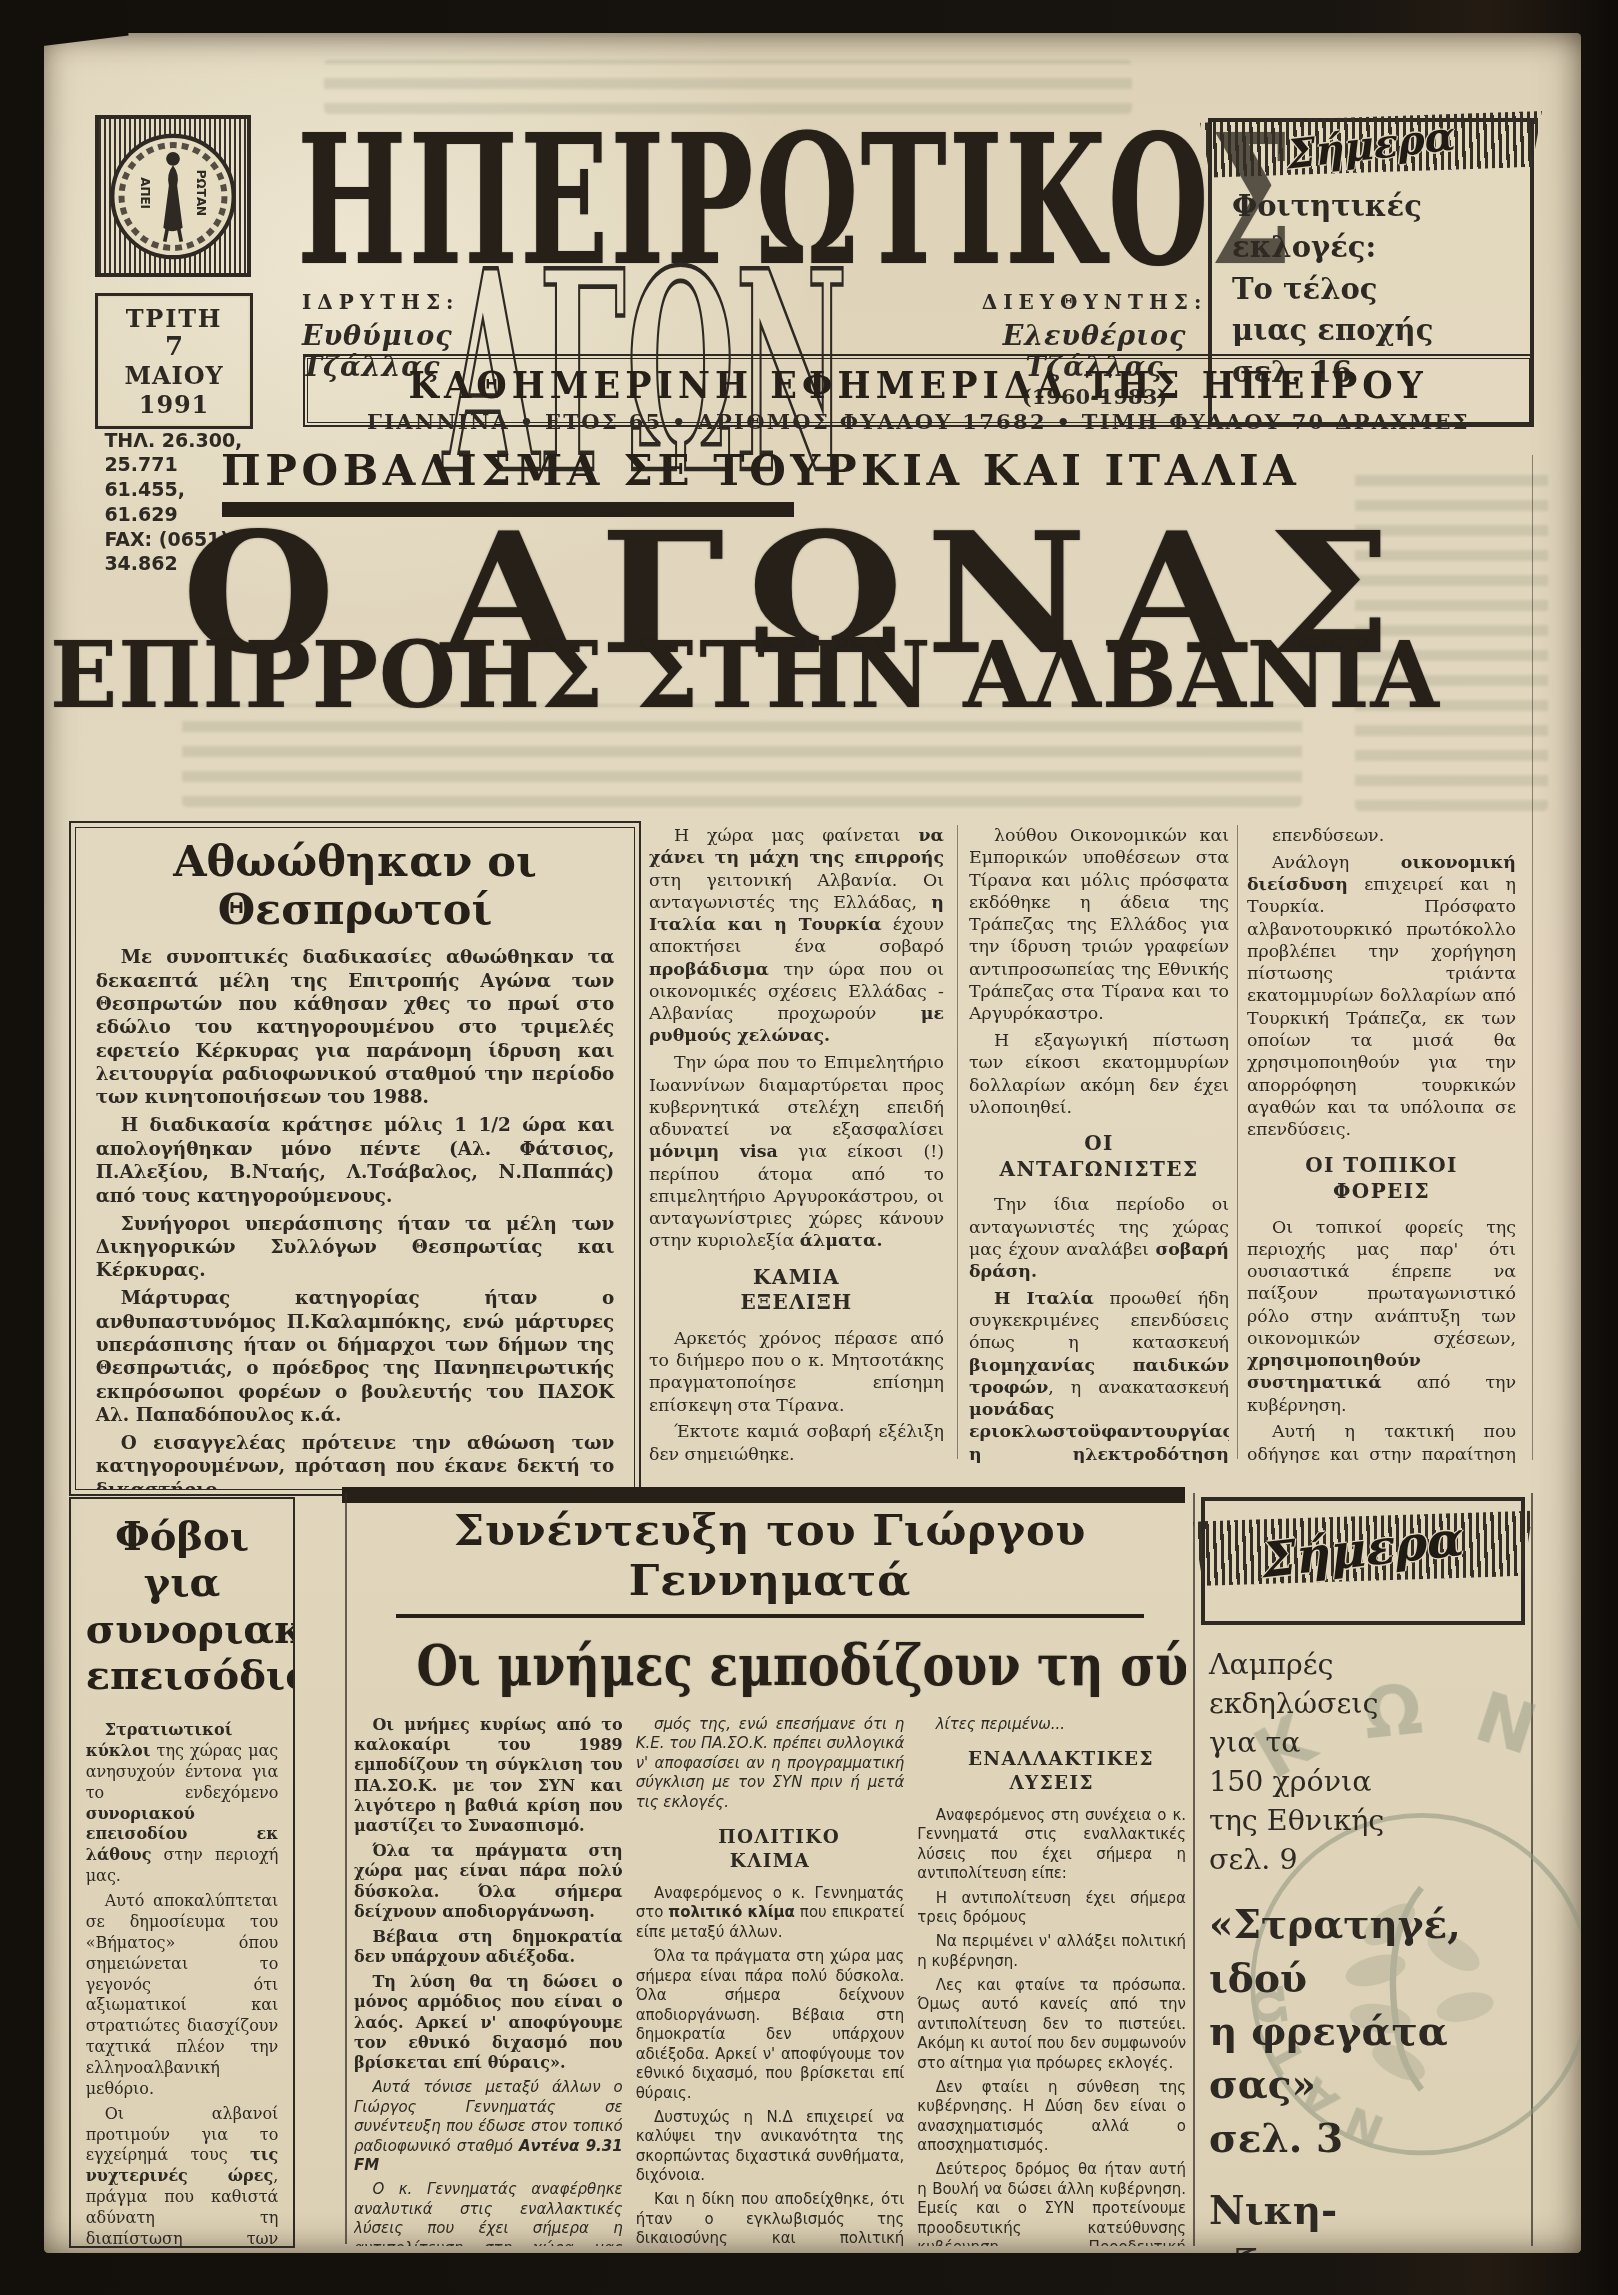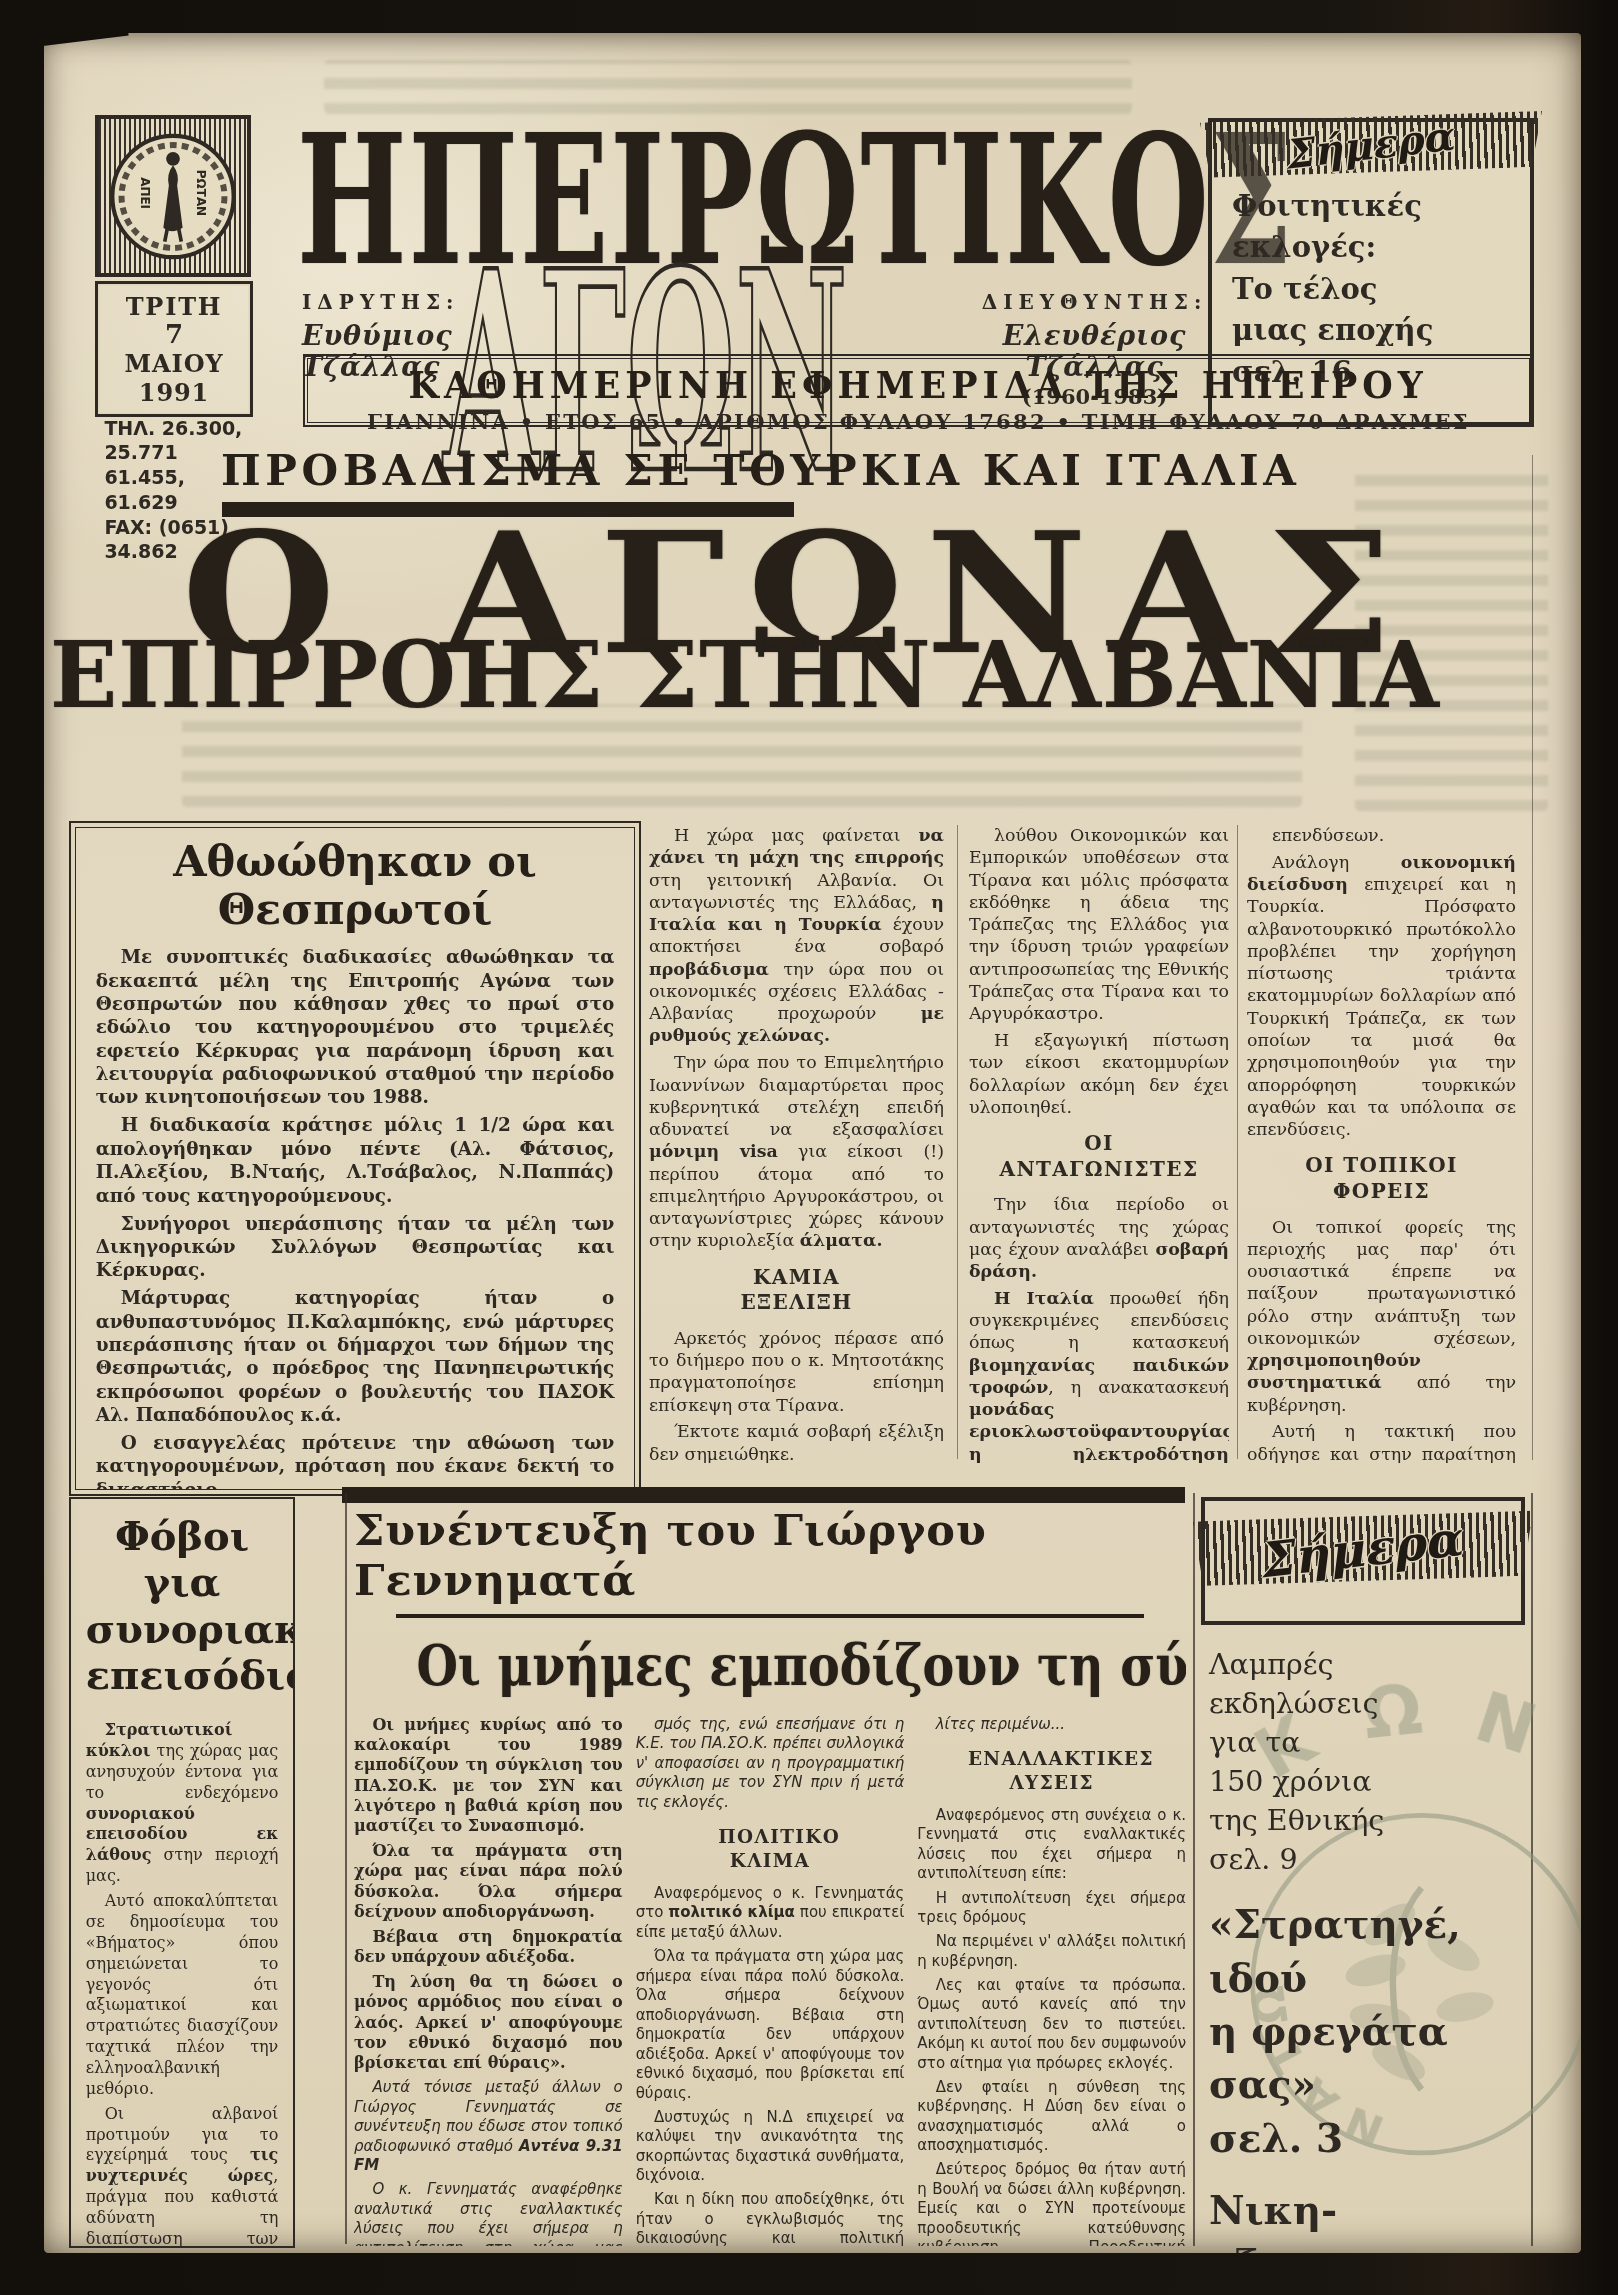--- a/index.html
+++ b/index.html
@@ -39,21 +39,21 @@
   .ghost.g2{left:1311px;top:431px;width:193px;height:347px;}
   .ghost.g3{left:138px;top:671px;width:1120px;height:103px;}
   
   .logo-box{
     position:absolute;left:51px;top:82px;width:156px;height:162px;
     border:4.1px solid var(--ink);
     background:repeating-linear-gradient(90deg,#38322a 0 1.8px, rgba(0,0,0,0) 1.8px 5px);
     display:flex;align-items:center;justify-content:center;
   }
   .date-box{
-    position:absolute;left:51px;top:248px;width:158px;height:136px;
+    position:absolute;left:51px;top:260px;width:158px;height:136px;
     border:3.2px solid var(--ink);box-shadow:0 0 0 1.4px var(--paper) inset;
     padding:8.3px 6.4px 4.6px;text-align:center;font-weight:700;
   }
   .date-day{font-size:24px;letter-spacing:1.8px;}
   .date-num{font-size:26px;line-height:1.05;}
   .date-my{font-size:24px;letter-spacing:0.9px;}
   .date-phones{margin-top:9.2px;font-size:19px;line-height:1.3;text-align:left;white-space:pre-line;font-family:var(--sans);font-weight:700;}
   .title{
     position:absolute;left:253px;top:77px;width:1400px;
     font-size:180px;font-weight:700;line-height:1;white-space:nowrap;
@@ -129,21 +129,21 @@
   
   .fears-box{
     position:absolute;left:25px;top:1464px;width:226px;height:751px;
     border:2.8px solid var(--ink);padding:13.8px 14.7px 4.6px;overflow:hidden;
   }
   .fears-title{font-size:40px;font-weight:700;text-align:center;line-height:1.16;white-space:pre-line;margin-bottom:22px;color:var(--ink-dark);}
   .fears-box .para{font-size:16px;line-height:1.3;text-indent:19px;}
   .vr-il{left:301px;top:1460px;height:751px;width:1.8px;background:rgba(50,44,36,.7);}
   
   .interview{position:absolute;left:310px;top:1460px;width:832px;height:753px;overflow:hidden;}
-  .int-banner{text-align:left;font-size:43px;font-weight:700;margin-top:12px;letter-spacing:0.9px;color:var(--ink-dark);}
+  .int-banner{text-align:center;font-size:43px;font-weight:700;margin-top:12px;letter-spacing:0.9px;color:var(--ink-dark);}
   .int-rule{width:748px;height:4.1px;background:var(--ink-dark);margin:9.2px auto 0;}
   .int-headline{
     text-align:center;font-size:56px;font-weight:700;margin-top:13.8px;white-space:nowrap;
     transform:scaleX(.85);transform-origin:center top;color:var(--ink-dark);text-shadow:0 0 1.4px rgba(38,32,25,.45);
   }
   .icols{display:flex;gap:13px;margin-top:16.5px;height:592px;overflow:hidden;}
   .icol{flex:1;overflow:hidden;font-size:15px;line-height:1.3;}
   .icol .para{text-indent:18.4px;}
   .icol .para.p-sub{font-size:18.4px;font-family:var(--serif);}
   .icol .p-b{font-size:16px;line-height:1.27;}

